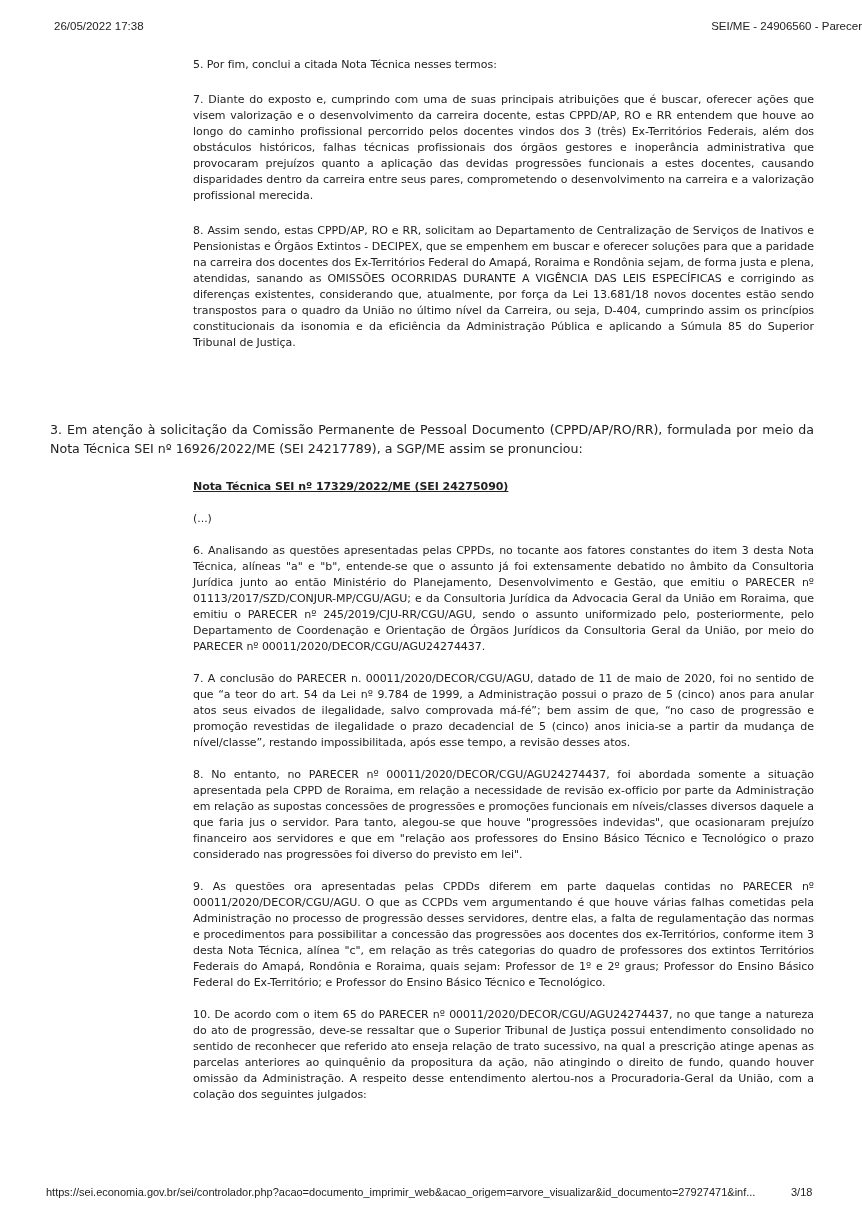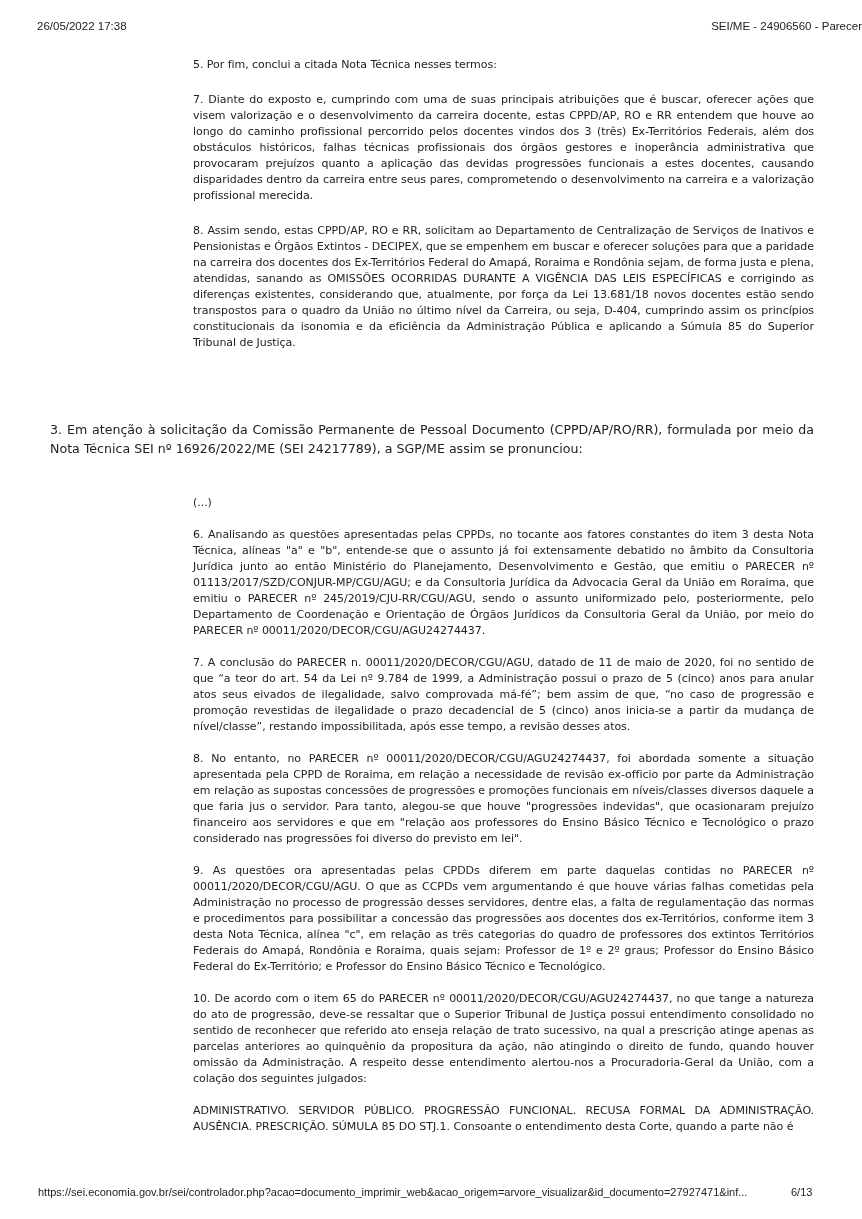--- a/index.html
+++ b/index.html
@@ -4,28 +4,28 @@
 <style>
   html, body { margin: 0; padding: 0; background: #ffffff; }
   body {
     width: 862px; height: 1219px; position: relative; overflow: hidden;
     font-family: "DejaVu Sans", sans-serif; color: #222;
   }
   .print-header {
     position: absolute; top: 20px; left: 0; width: 862px; height: 16px;
     font-family: "Liberation Sans", sans-serif; font-size: 11.5px; color: #222;
   }
-  .print-header .date { position: absolute; left: 37px; top: 0; }
+  .print-header .date { position: absolute; left: 54px; top: 0; }
   .print-header .title { position: absolute; left: 0; width: 862px; text-align: right; top: 0; }
 
   .print-footer {
     position: absolute; top: 1186px; left: 0; width: 862px;
     font-family: "Liberation Sans", sans-serif; font-size: 11px; color: #222;
   }
-  .print-footer .url { position: absolute; left: 38px; top: 0; white-space: nowrap; }
+  .print-footer .url { position: absolute; left: 46px; top: 0; white-space: nowrap; }
   .print-footer .page { position: absolute; left: 791px; top: 0; }
 
   .quote {
     position: absolute; left: 193px; width: 621px;
     font-size: 11px; line-height: 16px; text-align: justify;
     letter-spacing: -0.05px;
   }
   .quote p { margin: 0; }
   .main {
     position: absolute; left: 50px; width: 764px;
@@ -47,25 +47,25 @@
   <p>5. Por fim, conclui a citada Nota Técnica nesses termos:</p>
   <p style="margin-top:19px;"><span>7. Diante do exposto e, cumprindo com uma de suas principais atribuições que é buscar, oferecer ações que visem valorização e o desenvolvimento da carreira docente, estas CPPD/AP, RO e RR entendem que houve ao longo do caminho profissional percorrido pelos docentes vindos dos 3 (três) Ex-Territórios Federais, além dos obstáculos históricos, </span><b>falhas técnicas profissionais dos órgãos gestores e inoperância administrativa</b><span> que provocaram prejuízos quanto a aplicação das devidas progressões funcionais a estes docentes, </span><b>causando disparidades</b><span> dentro da carreira entre seus pares, comprometendo o desenvolvimento na carreira e a valorização profissional merecida.</span></p>
   <p style="margin-top:19px;"><span>8. Assim sendo, estas CPPD/AP, RO e RR, </span><b>solicitam</b><span> ao Departamento de Centralização de Serviços de Inativos e Pensionistas e Órgãos Extintos - DECIPEX, que se empenhem em buscar e oferecer soluções para que a </span><b>paridade</b><span> na carreira dos docentes dos Ex-Territórios Federal do Amapá, Roraima e Rondônia sejam, de forma justa e plena, </span><b>atendidas</b><span>, sanando as OMISSÕES OCORRIDAS DURANTE A VIGÊNCIA DAS LEIS ESPECÍFICAS e corrigindo as diferenças existentes, considerando que, atualmente, por força da Lei 13.681/18 novos docentes estão sendo transpostos para o quadro da União no último nível da Carreira, ou seja, D-404, cumprindo assim os princípios constitucionais da isonomia e da eficiência da Administração Pública e aplicando a Súmula 85 do Superior Tribunal de Justiça.</span></p>
 </div>
 
 <div class="main" style="top:420px;">
   <p>3. Em atenção à solicitação da Comissão Permanente de Pessoal Documento (CPPD/AP/RO/RR), formulada por meio da Nota Técnica SEI nº 16926/2022/ME (SEI 24217789), a SGP/ME assim se pronunciou:</p>
 </div>
 
 <div class="quote" style="top:479px;">
+  <p class="u">Nota Técnica SEI nº 17329/2022/ME (SEI 24275090)</p>
   <p style="margin-top:16px;">(...)</p>
   <p style="margin-top:16px;">6. Analisando as questões apresentadas pelas CPPDs, no tocante aos fatores constantes do item 3 desta Nota Técnica, alíneas "a" e "b", entende-se que o assunto já foi extensamente debatido no âmbito da Consultoria Jurídica junto ao então Ministério do Planejamento, Desenvolvimento e Gestão, que emitiu o PARECER nº 01113/2017/SZD/CONJUR-MP/CGU/AGU; e da Consultoria Jurídica da Advocacia Geral da União em Roraima, que emitiu o PARECER nº 245/2019/CJU-RR/CGU/AGU, sendo o assunto uniformizado pelo, posteriormente, pelo Departamento de Coordenação e Orientação de Órgãos Jurídicos da Consultoria Geral da União, por meio do PARECER nº 00011/2020/DECOR/CGU/AGU24274437.</p>
   <p style="margin-top:16px;">7. A conclusão do PARECER n. 00011/2020/DECOR/CGU/AGU, datado de 11 de maio de 2020, foi no sentido de que “a teor do art. 54 da Lei nº 9.784 de 1999, a Administração possui o prazo de 5 (cinco) anos para anular atos seus eivados de ilegalidade, salvo comprovada má-fé”; bem assim de que, “no caso de progressão e promoção revestidas de ilegalidade o prazo decadencial de 5 (cinco) anos inicia-se a partir da mudança de nível/classe”, restando impossibilitada, após esse tempo, a revisão desses atos.</p>
   <p style="margin-top:16px;">8. No entanto, no PARECER nº 00011/2020/DECOR/CGU/AGU24274437, foi abordada somente a situação apresentada pela CPPD de Roraima, em relação a necessidade de revisão ex-officio por parte da Administração em relação as supostas concessões de progressões e promoções funcionais em níveis/classes diversos daquele a que faria jus o servidor. Para tanto, alegou-se que houve "progressões indevidas", que ocasionaram prejuízo financeiro aos servidores e que em "relação aos professores do Ensino Básico Técnico e Tecnológico o prazo considerado nas progressões foi diverso do previsto em lei".</p>
   <p style="margin-top:16px;">9. As questões ora apresentadas pelas CPDDs diferem em parte daquelas contidas no PARECER nº 00011/2020/DECOR/CGU/AGU. O que as CCPDs vem argumentando é que houve várias falhas cometidas pela Administração no processo de progressão desses servidores, dentre elas, a falta de regulamentação das normas e procedimentos para possibilitar a concessão das progressões aos docentes dos ex-Territórios, conforme item 3 desta Nota Técnica, alínea "c", em relação as três categorias do quadro de professores dos extintos Territórios Federais do Amapá, Rondônia e Roraima, quais sejam: Professor de 1º e 2º graus; Professor do Ensino Básico Federal do Ex-Território; e Professor do Ensino Básico Técnico e Tecnológico.</p>
   <p style="margin-top:16px;">10. De acordo com o item 65 do PARECER nº 00011/2020/DECOR/CGU/AGU24274437, no que tange a natureza do ato de progressão, deve-se ressaltar que o Superior Tribunal de Justiça possui entendimento consolidado no sentido de reconhecer que referido ato enseja relação de trato sucessivo, na qual a prescrição atinge apenas as parcelas anteriores ao quinquênio da propositura da ação, não atingindo o direito de fundo, quando houver omissão da Administração. A respeito desse entendimento alertou-nos a Procuradoria-Geral da União, com a colação dos seguintes julgados:</p>
-  <p style="margin-top:16px;">ADMINISTRATIVO. SERVIDOR PÚBLICO. PROGRESSÃO FUNCIONAL. RECUSA FORMAL DA ADMINISTRAÇÃO. AUSÊNCIA. PRESCRIÇÃO. SÚMULA 85 DO STJ.1. Consoante o entendimento desta Corte, quando a parte não é</p>
 </div>
 
 <div class="print-footer">
   <span class="url">https://sei.economia.gov.br/sei/controlador.php?acao=documento_imprimir_web&amp;acao_origem=arvore_visualizar&amp;id_documento=27927471&amp;inf...</span>
-  <span class="page">6/13</span>
+  <span class="page">3/18</span>
 </div>
 
 </body></html>

